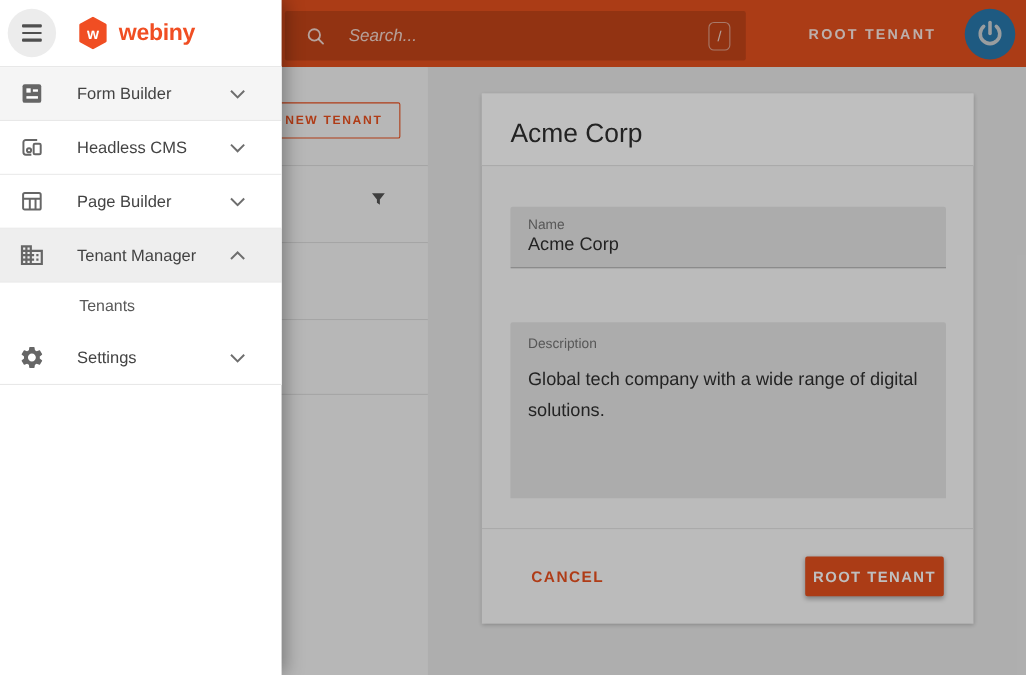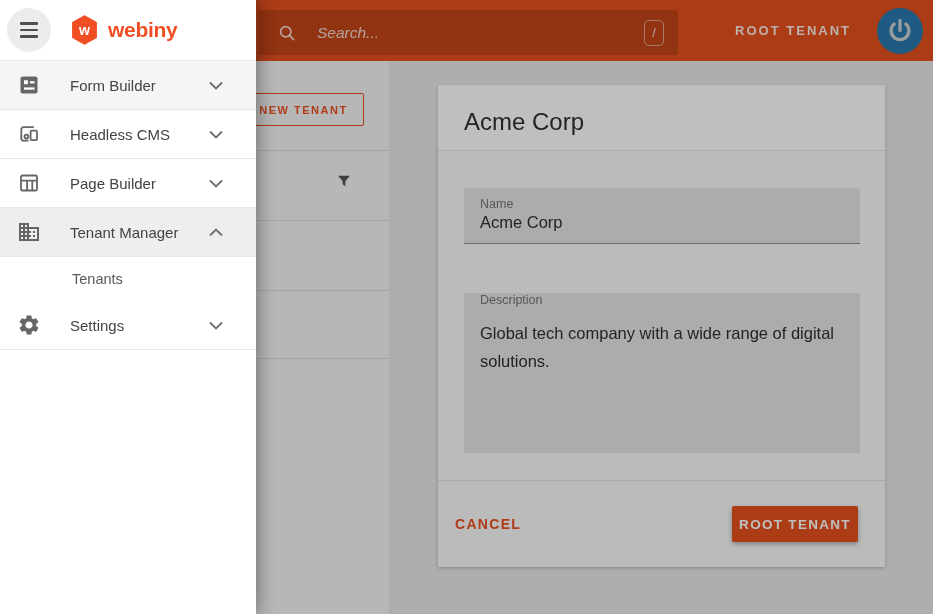--- a/index.html
+++ b/index.html
@@ -33,26 +33,26 @@
   .main-pane { position:absolute; left:389px; top:61px; right:0; bottom:0; background:#e9e9e9; z-index:1; }
   .card { position:absolute; left:49px; top:24px; width:447px; height:482px; background:#fafafa;
           box-shadow:0 1px 4px rgba(0,0,0,0.22); }
   .card-header { height:66px; background:#fff; border-bottom:1px solid #e3e3e3; padding:23px 0 0 26px; }
   .card-title { font-size:24px; font-weight:400; color:#2f2f2f; }
   .field { position:absolute; left:26px; width:396px; background:#e6e6e6; border-radius:2px 2px 0 0; }
   .field-name { top:103px; height:56px; padding:9px 16px 0; border-bottom:1px solid #8f8f8f; }
   .field-label { font-size:12.5px; color:#757575; display:block; }
   .field-input { width:100%; border:none; outline:none; background:transparent; font-family:inherit;
                  font-size:16.5px; color:#2f2f2f; margin-top:2px; }
-  .field-desc { top:208px; height:160px; padding:0 16px 0; }
+  .field-desc { top:208px; height:160px; padding:12px 16px 0; }
   .field-textarea { width:100%; height:118px; border:none; outline:none; background:transparent; resize:none;
                     font-family:inherit; font-size:16.5px; line-height:28px; color:#2f2f2f; margin-top:12px; overflow:hidden; }
   .card-footer { position:absolute; left:0; right:0; bottom:0; height:87px; border-top:1px solid #e3e3e3;
                  display:flex; align-items:center; }
-  .cancel-btn { margin-left:17px; background:transparent; border:none; color:#ea501f; font-family:inherit;
+  .cancel-btn { margin-left:45px; background:transparent; border:none; color:#ea501f; font-family:inherit;
                 font-size:14px; font-weight:600; letter-spacing:1.3px; cursor:pointer; }
   .save-btn { position:absolute; right:27px; top:25px; width:126px; height:36px; background:#e5501e; border:none;
               border-radius:2px; color:#fff; font-family:inherit; font-size:13.5px; font-weight:600;
               letter-spacing:1.3px; box-shadow:0 2px 5px rgba(0,0,0,0.32); cursor:pointer; }
 
   
   .overlay { position:absolute; inset:0; background:rgba(0,0,0,0.25); z-index:5; }
 
   
   .drawer { position:absolute; left:0; top:0; width:256px; height:614px; background:#fff; z-index:10;

